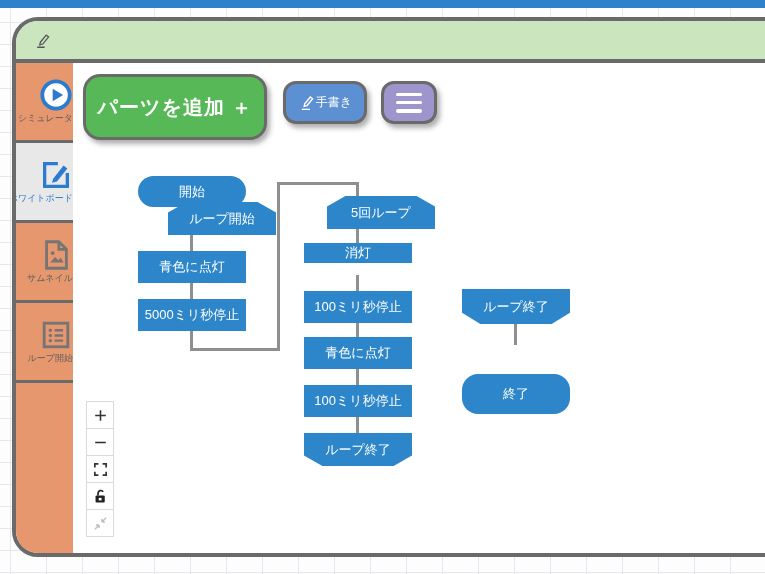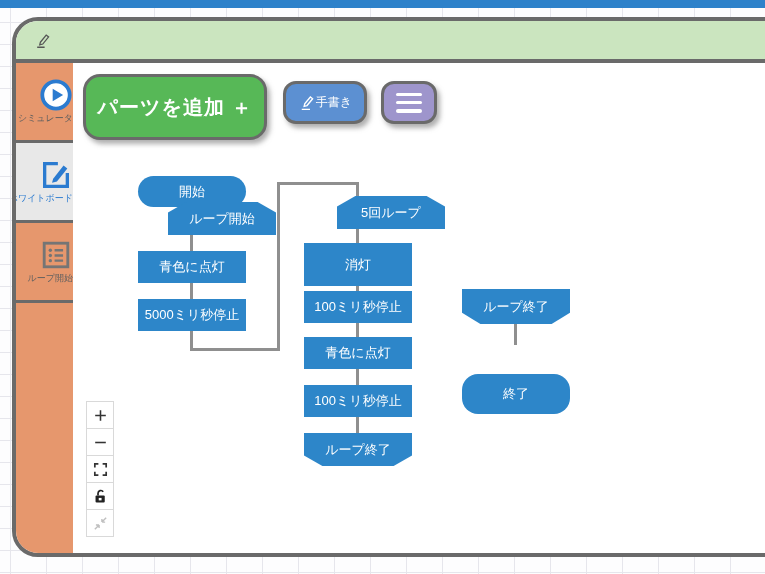--- a/index.html
+++ b/index.html
@@ -99,20 +99,29 @@
               <path d="M14.5 11.5l11 6.5-11 6.5z" fill="#2b7bd0"></path>
             </svg></span>
           <span class="s-label">シミュレータ</span>
         </div>
         <div class="sidebar-item active">
           <span class="s-icon"><svg viewBox="0 0 36 36" fill="none">
               <path d="M30 16v14H6V6h14" stroke="#2b7bd0" stroke-width="3.5"></path>
               <path d="M15 22l11-14 4 3.2L19 25l-5.2 1.3z" fill="#2b7bd0"></path>
             </svg></span>
           <span class="s-label">ホワイトボード</span>
+        </div>
+        <div class="sidebar-item">
+          <span class="s-icon"><svg viewBox="0 0 36 36" fill="none">
+              <path d="M8 4h13l8 8v20H8z" stroke="#757575" stroke-width="3"></path>
+              <path d="M21 4v8h8" stroke="#757575" stroke-width="3"></path>
+              <path d="M12 26l5-6 3.5 3.5 2.5-2.5 3 5z" fill="#757575"></path>
+              <circle cx="14.5" cy="16" r="2" fill="#757575"></circle>
+            </svg></span>
+          <span class="s-label">サムネイル</span>
         </div>
         <div class="sidebar-item">
           <span class="s-icon"><svg viewBox="0 0 36 36" fill="none">
               <rect x="5.5" y="5.5" width="25" height="25" stroke="#757575" stroke-width="3"></rect>
               <circle cx="12" cy="13" r="1.8" fill="#757575"></circle>
               <circle cx="12" cy="18.5" r="1.8" fill="#757575"></circle>
               <circle cx="12" cy="24" r="1.8" fill="#757575"></circle>
               <path d="M16.5 13h9M16.5 18.5h9M16.5 24h9" stroke="#757575" stroke-width="2.5"></path>
             </svg></span>
           <span class="s-label">ループ開始</span>
@@ -153,22 +162,22 @@
           <div class="connector" style="left: 283px; top: 166px; width: 3px; height: 14px;"></div>
           <div class="connector" style="left: 283px; top: 212px; width: 3px; height: 16px;"></div>
           <div class="connector" style="left: 283px; top: 260px; width: 3px; height: 14px;"></div>
           <div class="connector" style="left: 283px; top: 306px; width: 3px; height: 16px;"></div>
           <div class="connector" style="left: 283px; top: 354px; width: 3px; height: 16px;"></div>
           <div class="connector" style="left: 441px; top: 261px; width: 3px; height: 21px;"></div>
           <div class="flow-node shape-stadium" style="left: 65px; top: 84px; width: 108px; height: 31px; border-radius: 15.5px;">開始</div>
           <div class="flow-node shape-loop-start" style="left: 65px; top: 139px; width: 108px; height: 33px;">ループ開始</div>
           <div class="flow-node shape-rect" style="left: 65px; top: 188px; width: 108px; height: 32px;">青色に点灯</div>
           <div class="flow-node shape-rect" style="left: 65px; top: 236px; width: 108px; height: 32px;">5000ミリ秒停止</div>
-          <div class="flow-node shape-loop-start" style="left: 234px; top: 133px; width: 108px; height: 33px;">5回ループ</div>
-          <div class="flow-node shape-rect" style="left: 231px; top: 180px; width: 108px; height: 43px;">消灯</div>
+          <div class="flow-node shape-loop-start" style="left: 224px; top: 133px; width: 108px; height: 33px;">5回ループ</div>
+          <div class="flow-node shape-rect" style="left: 231px; top: 180px; width: 108px; height: 20px;">消灯</div>
           <div class="flow-node shape-rect" style="left: 231px; top: 228px; width: 108px; height: 32px;">100ミリ秒停止</div>
           <div class="flow-node shape-rect" style="left: 231px; top: 274px; width: 108px; height: 32px;">青色に点灯</div>
           <div class="flow-node shape-rect" style="left: 231px; top: 322px; width: 108px; height: 32px;">100ミリ秒停止</div>
           <div class="flow-node shape-loop-end" style="left: 231px; top: 370px; width: 108px; height: 33px;">ループ終了</div>
           <div class="flow-node shape-loop-end" style="left: 389px; top: 226px; width: 108px; height: 35px;">ループ終了</div>
           <div class="flow-node shape-stadium" style="left: 389px; top: 282px; width: 108px; height: 40px; border-radius: 16px;">終了</div>
         </div>
 
       <div class="zoom-controls" id="zoomControls">
           <div class="zoom-btn">

